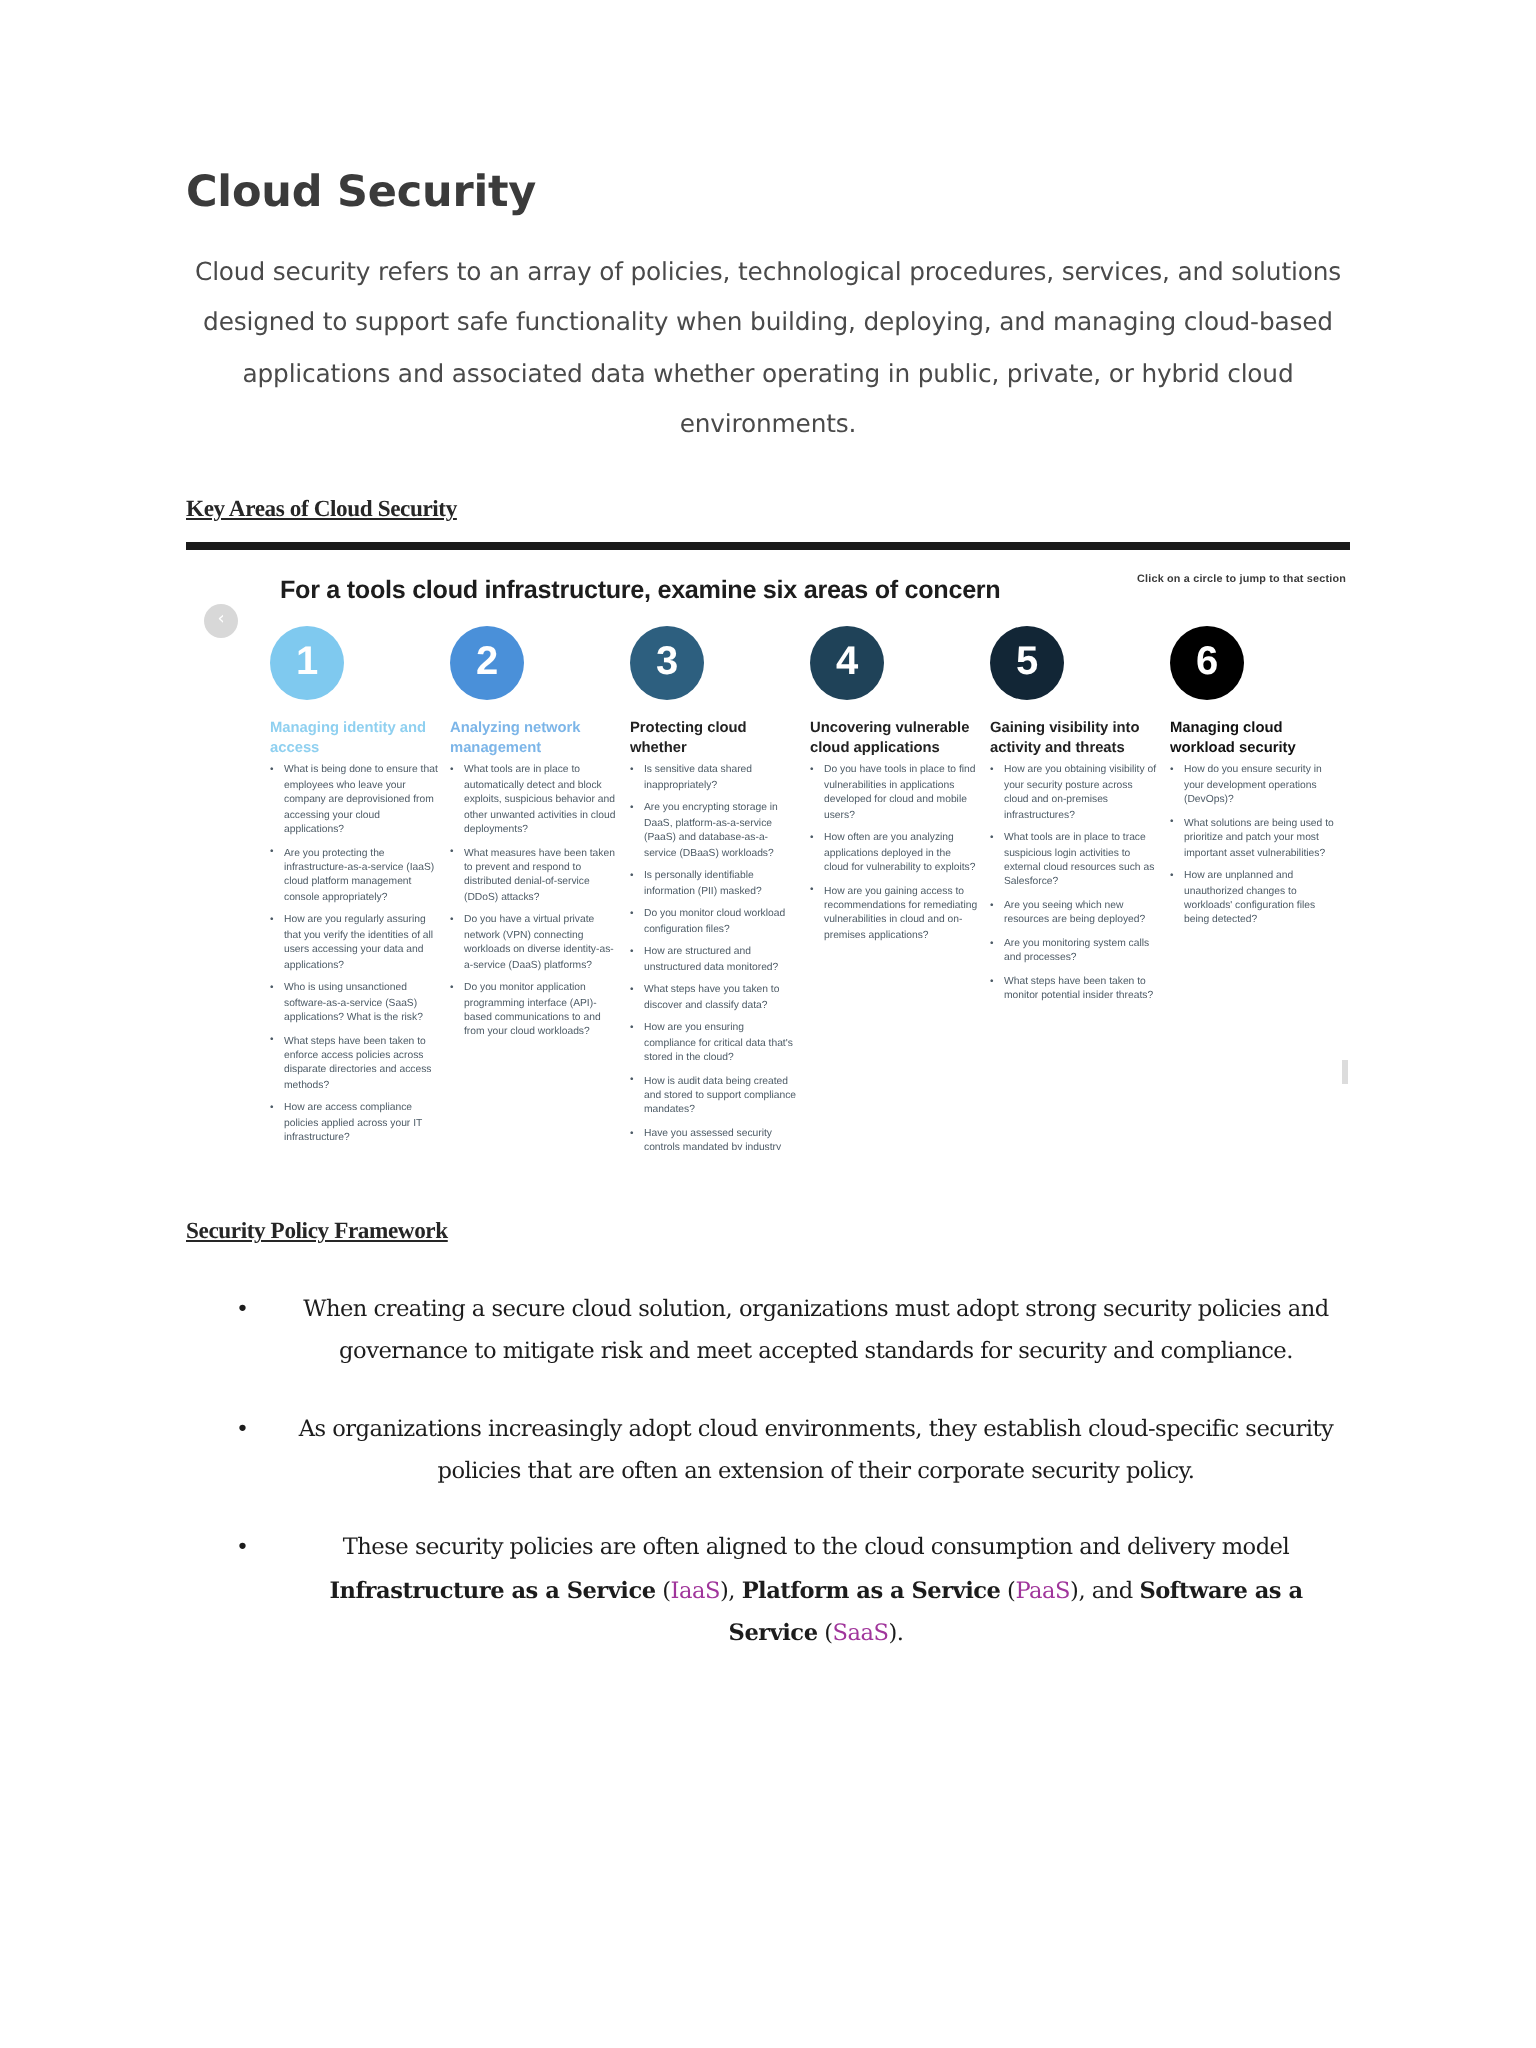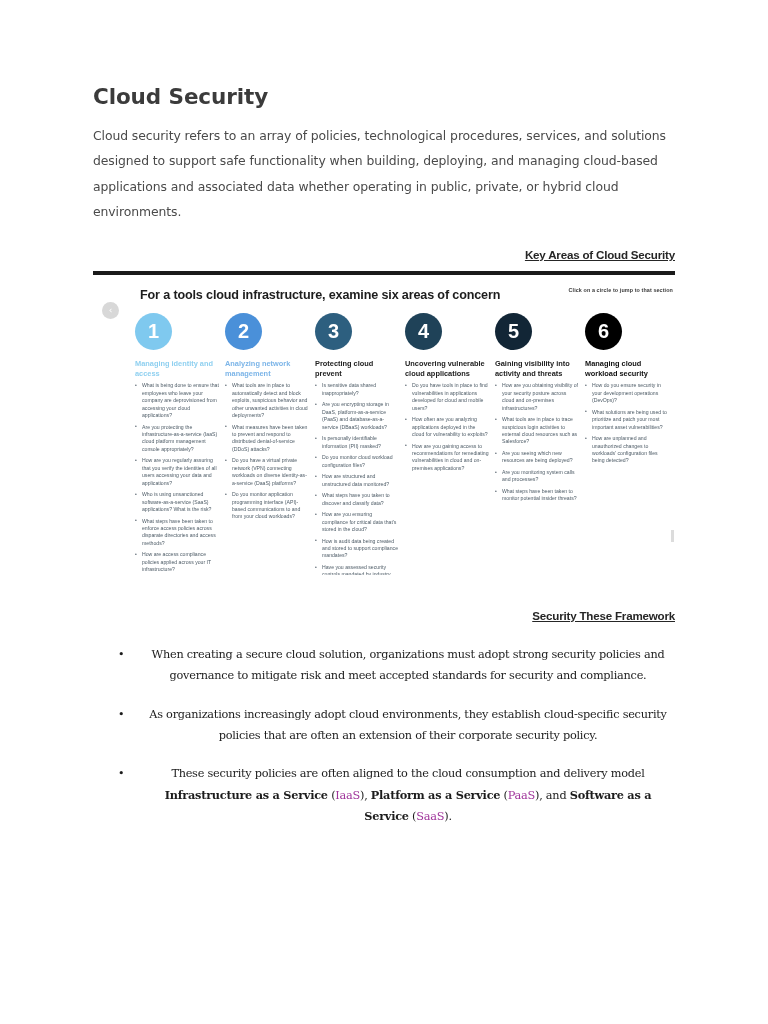--- a/index.html
+++ b/index.html
@@ -37,33 +37,33 @@
     margin: 0 0 14px 0;
     letter-spacing: -0.1px;
   }
   p.body-para {
     font-family: "DejaVu Sans", sans-serif;
     font-size: 12.4px;
     color: #4a4a4a;
     line-height: 25.3px;
     margin: 0 0 24px 0;
     letter-spacing: -0.08px;
+    text-align: center;
   }
   p.body-para.second { margin-bottom: 22px; }
 
   
   .section-heading {
-    font-family: Liberation Sans, sans-serif;
+    font-family: Liberation Serif, serif;
     font-size: 11.6px;
     font-weight: bold;
     color: #262626;
     text-decoration: underline;
     margin: 0 0 10px 0;
     letter-spacing: -0.2px;
-    text-align: right;
   }
 
   
   .infographic-wrap {
     position: relative;
     width: 582px;
     margin: 8px 0 0 0;
   }
   .info-topbar {
     width: 582px;
@@ -244,21 +244,21 @@
               <div class="col-label" style="color: rgb(124, 181, 232);">Analyzing network management</div>
               <ul class="bullets">
                 <li>What tools are in place to automatically detect and block exploits, suspicious behavior and other unwanted activities in cloud deployments?</li>
                 <li>What measures have been taken to prevent and respond to distributed denial-of-service (DDoS) attacks?</li>
                 <li>Do you have a virtual private network (VPN) connecting workloads on diverse identity-as-a-service (DaaS) platforms?</li>
                 <li>Do you monitor application programming interface (API)-based communications to and from your cloud workloads?</li>
               </ul>
             </div>
             <div class="col">
               <div class="circle" style="background: rgb(45, 95, 127);">3</div>
-              <div class="col-label" style="color: rgb(34, 34, 34);">Protecting cloud prevent</div>
+              <div class="col-label" style="color: rgb(34, 34, 34);">Protecting cloud whether</div>
               <ul class="bullets">
                 <li>Is sensitive data shared inappropriately?</li>
                 <li>Are you encrypting storage in DaaS, platform-as-a-service (PaaS) and database-as-a-service (DBaaS) workloads?</li>
                 <li>Is personally identifiable information (PII) masked?</li>
                 <li>Do you monitor cloud workload configuration files?</li>
                 <li>How are structured and unstructured data monitored?</li>
                 <li>What steps have you taken to discover and classify data?</li>
                 <li>How are you ensuring compliance for critical data that's stored in the cloud?</li>
                 <li>How is audit data being created and stored to support compliance mandates?</li>
                 <li>Have you assessed security controls mandated by industry and government regulations?</li>
@@ -291,21 +291,21 @@
                 <li>How do you ensure security in your development operations (DevOps)?</li>
                 <li>What solutions are being used to prioritize and patch your most important asset vulnerabilities?</li>
                 <li>How are unplanned and unauthorized changes to workloads' configuration files being detected?</li>
               </ul>
             </div>
           </div>
         <div class="next-arrow"></div>
       </div>
     </div>
 
-    <div class="section-heading" style="margin-top:34px;">Security These Framework</div>
+    <div class="section-heading" style="margin-top:34px;">Security Policy Framework</div>
 
     <ul class="policy-list" id="policy-list">
         <li><span>When creating a secure cloud solution, organizations must adopt strong security policies and governance to mitigate risk and meet accepted standards for security and compliance.</span></li>
         <li><span>As organizations increasingly adopt cloud environments, they establish cloud-specific security policies that are often an extension of their corporate security policy.</span></li>
         <li><span>These security policies are often aligned to the cloud consumption and delivery model </span><span class="bold">Infrastructure as a Service</span><span> (</span><span class="link">IaaS</span><span>), </span><span class="bold">Platform as a Service</span><span> (</span><span class="link">PaaS</span><span>), and </span><span class="bold">Software as a Service</span><span> (</span><span class="link">SaaS</span><span>).</span></li>
       </ul>
 
   </div>
 </div>
 

